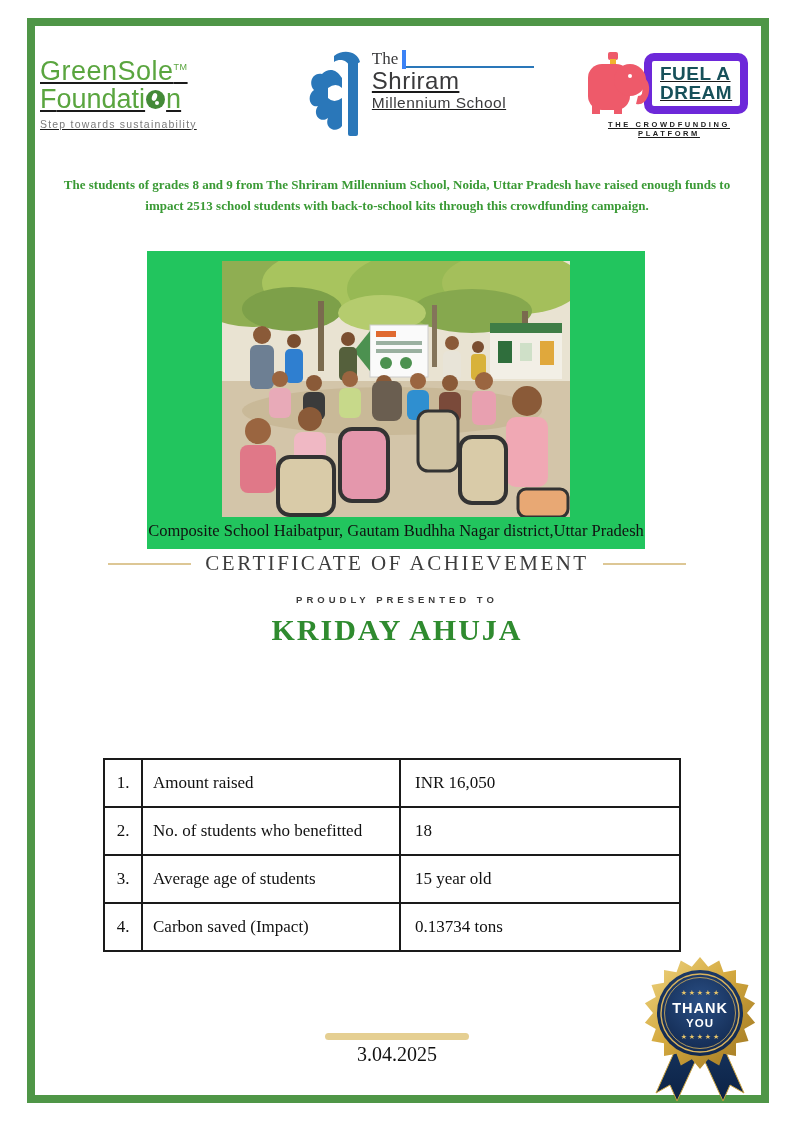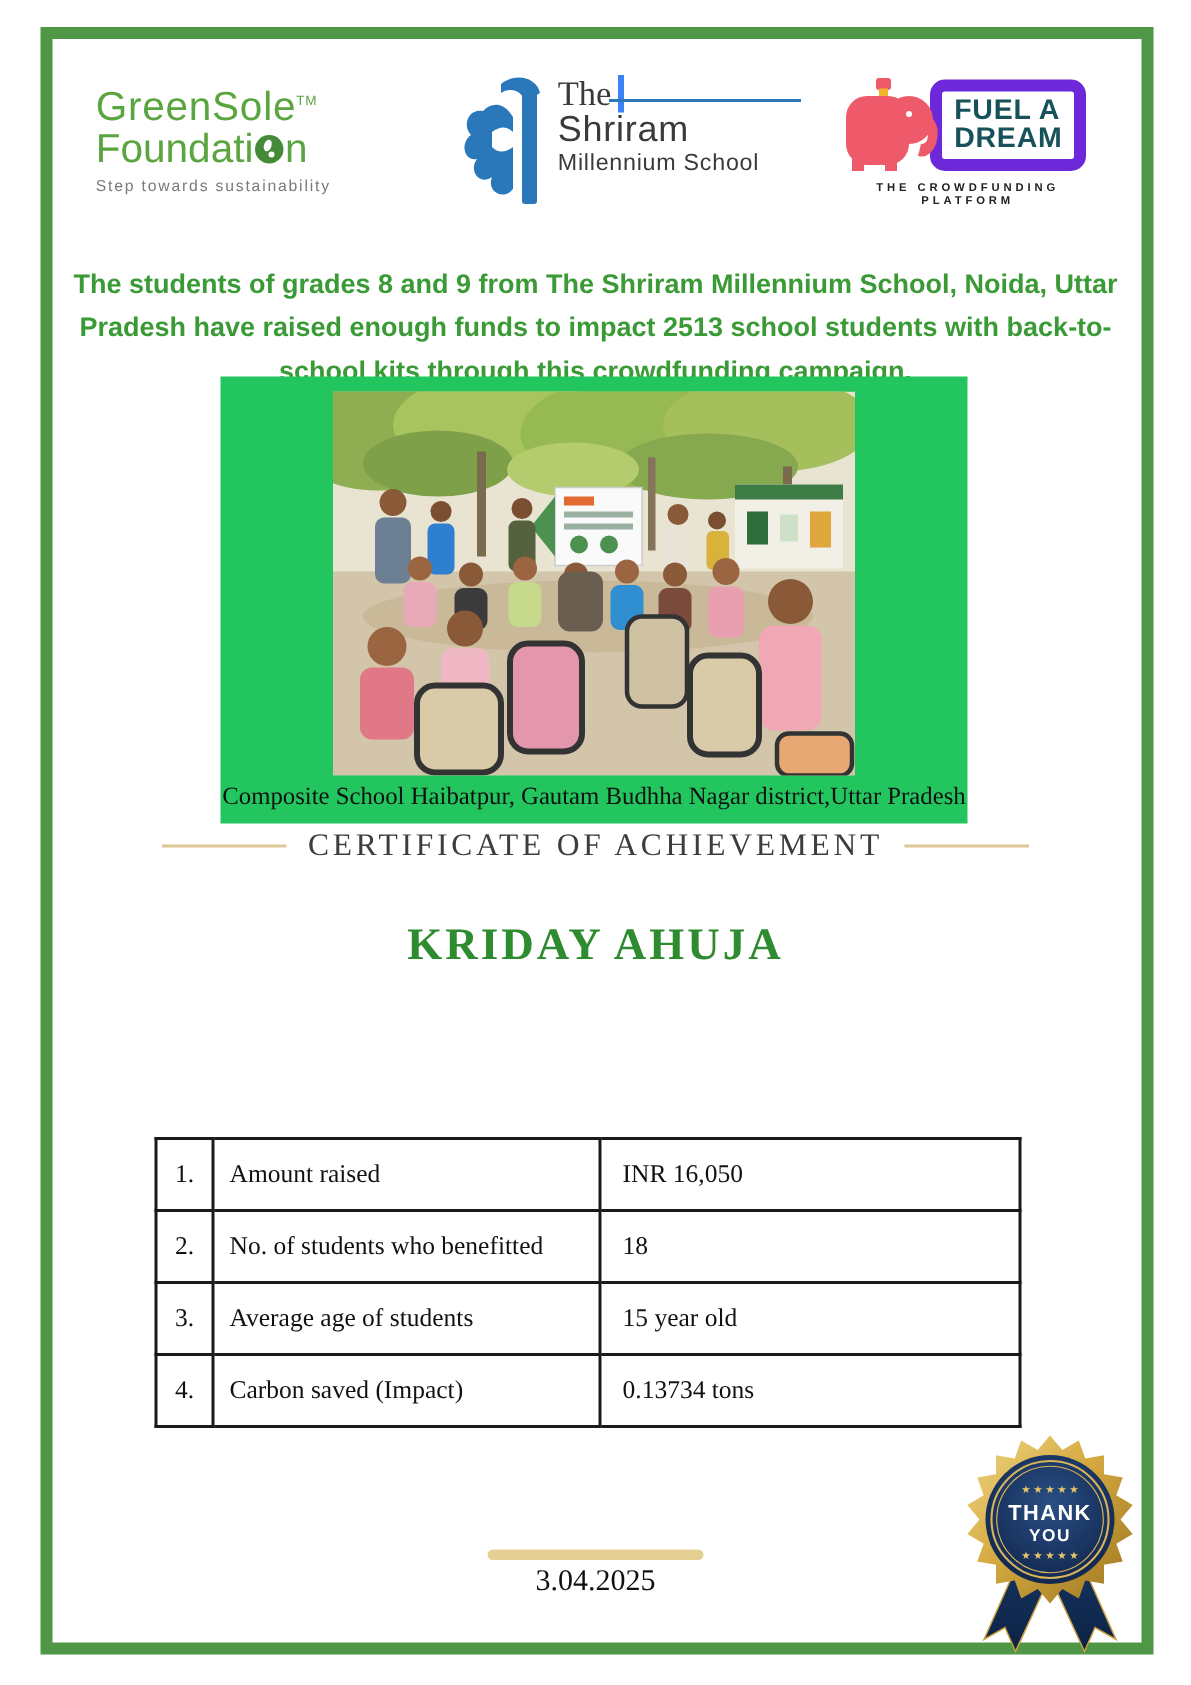--- a/index.html
+++ b/index.html
@@ -8,47 +8,47 @@
     position:relative; width:794px; height:1123px; margin:0 auto;
     background:#ffffff; overflow:hidden;
     font-family:"Liberation Serif", serif; color:#1a1a1a;
   }
   .frame {
     position:absolute; left:27px; top:18px; width:742px; height:1085px;
     border:8px solid #4f9647; pointer-events:none; z-index:5;
   }
 
   
-  .logos { position:absolute; left:40px; top:44px; width:714px; height:100px; display:flex; justify-content:center; align-items:center; gap:54px; }
+  .logos { position:absolute; left:40px; top:44px; width:714px; height:100px; display:flex; justify-content:space-between; align-items:center; gap:75px;text-decoration:underline; }
   .logo-greensole { width:190px; font-family:"Liberation Sans", sans-serif; }
   .gs-line1 { font-size:27px; color:#5aa53f; font-weight:500; letter-spacing:.5px; line-height:1.0; }
   .gs-tm { font-size:9px; vertical-align:super; color:#5aa53f; }
   .gs-line2 { font-size:27px; color:#5aa53f; font-weight:500; line-height:1.05; display:flex; align-items:center; }
   .gs-foot { display:inline-block; width:19px; height:19px; border-radius:50%; background:#448a38; position:relative; margin:0 1px; }
   .gs-foot::after { content:""; position:absolute; left:6px; top:3px; width:5px; height:8px; border-radius:50%; background:#fff; transform:rotate(18deg); }
   .gs-foot::before { content:""; position:absolute; left:9px; top:11px; width:4px; height:4px; border-radius:50%; background:#fff; }
   .gs-tagline { font-size:10.5px; color:#7a7a7a; letter-spacing:1.2px; margin-top:4px; }
 
   .logo-shriram { display:flex; align-items:flex-start; gap:6px; }
   .shr-right { position:relative; padding-top:2px; }
-  .shr-the { font-family:"Liberation Serif", serif; color:#3a3a3c; font-size:23px; display:inline-block; border-right:4px solid #3b82f6; padding-right:4px; line-height:1.1; }
+  .shr-the { font-family:"Liberation Serif", serif; color:#3a3a3c; font-size:17px; display:inline-block; border-right:4px solid #3b82f6; padding-right:4px; line-height:1.1; }
   .shr-rule { position:absolute; left:34px; top:18px; width:128px; height:2px; background:#2a77b9; }
   .shr-name { font-family:"Liberation Sans", sans-serif; color:#3a3a3c; font-size:24px; font-weight:500; line-height:1.0; letter-spacing:.5px; }
   .shr-sub { font-family:"Liberation Sans", sans-serif; color:#3a3a3c; font-size:15.5px; letter-spacing:.5px; margin-top:1px; }
 
   .logo-fuel { font-family:"Liberation Sans", sans-serif; width:170px; }
   .fuel-top { display:flex; align-items:center; }
   .fuel-box { border:8px solid #6d28d9; border-radius:10px; padding:3px 8px 4px; margin-left:-14px; background:#fff; }
   .fuel-line { color:#17515a; font-weight:bold; font-size:19px; line-height:1.0; letter-spacing:.5px; }
   .fuel-tag { color:#222; font-size:7.5px; letter-spacing:2.6px; font-weight:bold; margin-top:4px; text-align:center; }
 
   
   .intro {
     position:absolute; left:45px; top:175px; width:704px; text-align:center;
-    font-family:Liberation Sans, sans-serif; font-weight:bold; font-size:18px;
+    font-family:Liberation Serif, serif; font-weight:bold; font-size:13px;
     line-height:1.6; color:#3a9a35;
   }
 
   
   .photo-panel { position:absolute; left:147px; top:251px; width:498px; height:298px; background:#22c55e;text-decoration:underline; }
   .photo { position:absolute; left:75px; top:10px; width:348px; height:256px; display:block; }
   .caption { position:absolute; left:0; bottom:8px; width:100%; text-align:center; font-size:16.5px; color:#111; }
 
   
   .heading-row { position:absolute; left:108px; top:551px; width:578px; display:flex; align-items:center; gap:14px; }
@@ -233,20 +233,21 @@
     </svg>
     <div class="caption">Composite School Haibatpur, Gautam Budhha Nagar district,Uttar Pradesh</div>
   </div>
 
   <div class="heading-row">
     <span class="rule"></span>
     <span class="heading">CERTIFICATE OF ACHIEVEMENT</span>
     <span class="rule"></span>
   </div>
 
+  <div class="presented">PROUDLY PRESENTED TO</div>
   <div class="recipient">KRIDAY AHUJA</div>
 
   <table class="stats">
     <tbody>
       <tr>
         <td class="c-num">1.</td>
         <td class="c-label">Amount raised</td>
         <td class="c-value">INR 16,050</td>
       </tr>
       <tr>

